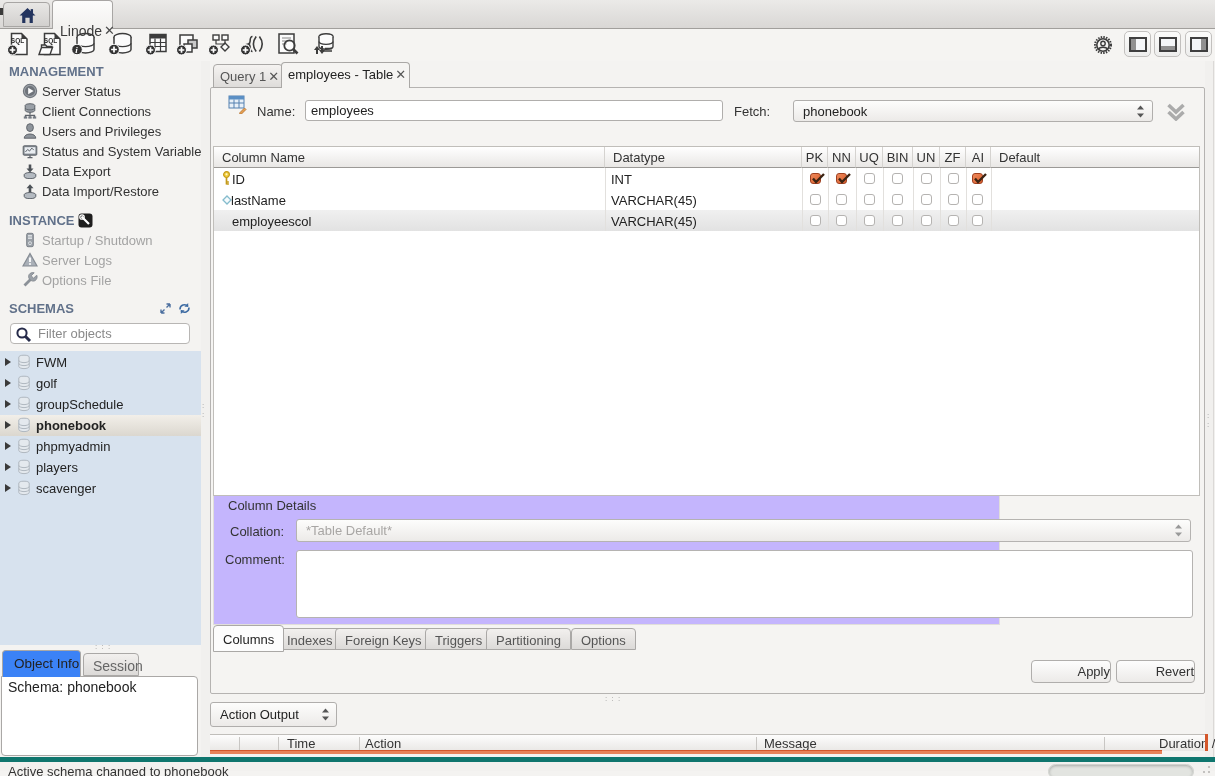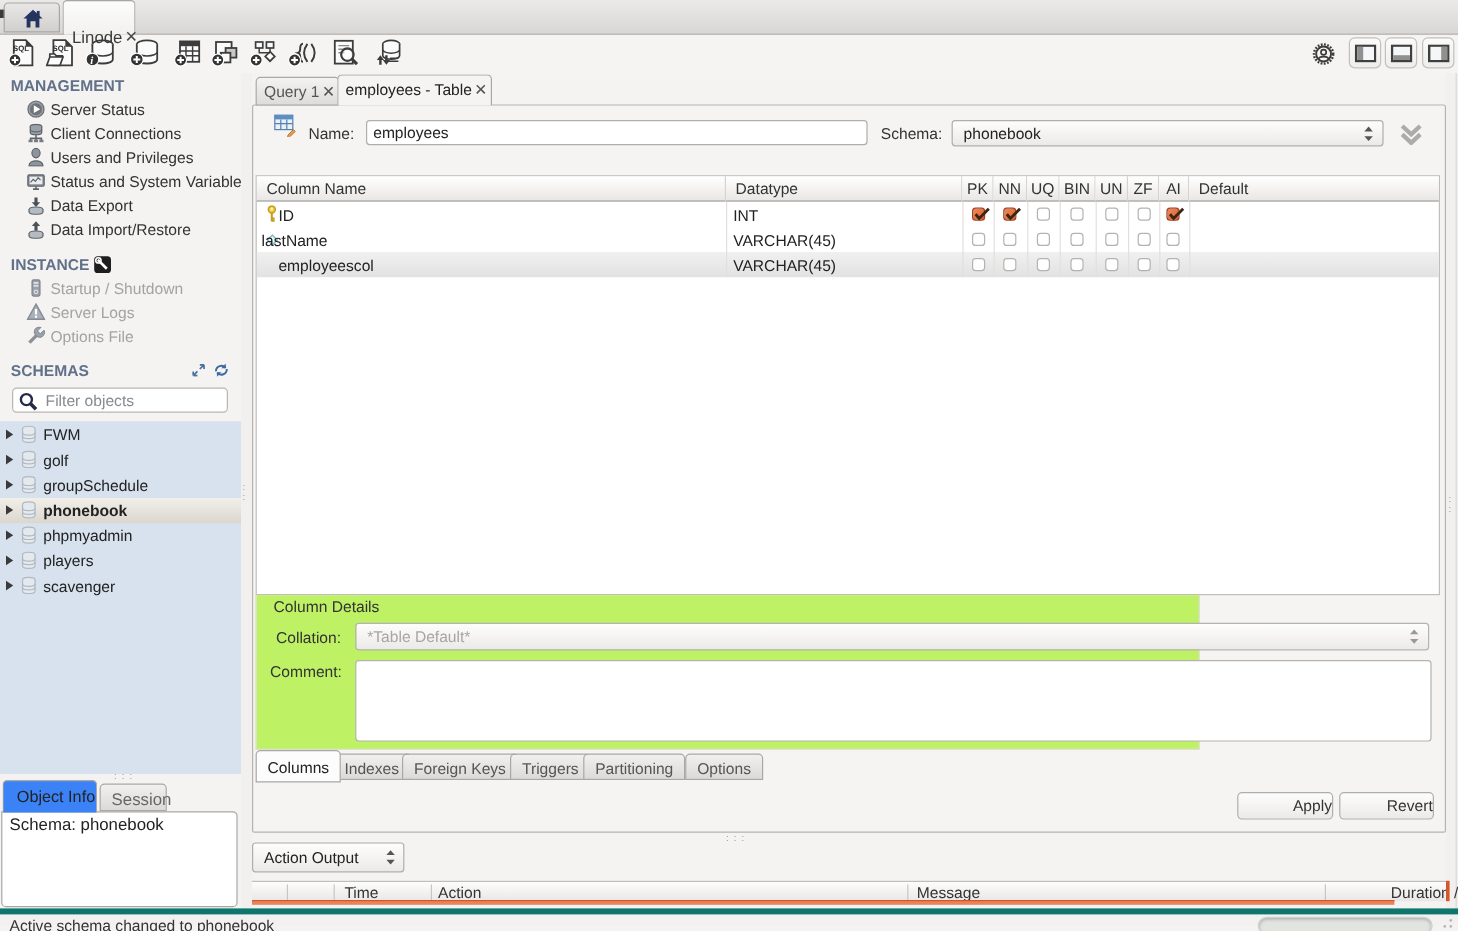--- a/index.html
+++ b/index.html
@@ -64,21 +64,21 @@
 .ghead.c { padding:3px 0 0 0; text-align:center; }
 .grow { position:absolute; left:0; width:985px; height:21px; }
 .grow.sel { background:linear-gradient(#f0f0f0,#e2e2e2); }
 .gcell { position:absolute; top:4px; font-size:13px; color:#222; white-space:nowrap; }
 .gv { position:absolute; top:0; width:1px; height:63px; background:#e2e0dd; }
 .cb { position:absolute; top:5px; width:11px; height:11px; border:1px solid #b5b3b1; border-radius:3px; background:#fff; }
 .cb.on { background:linear-gradient(135deg,#ed8a5c,#dc5f2e); border:1px solid #a04020; }
 .cb.on svg { position:absolute; left:-2px; top:-4px; }
 
 
-#coldetails { position:absolute; left:3px; top:435px; width:787px; height:129px; background:#bef264; border:1px solid #e0deda; border-top:none; }
+#coldetails { position:absolute; left:3px; top:435px; width:787px; height:129px; background:#c4b5fd; border:1px solid #e0deda; border-top:none; }
 #collation { position:absolute; left:82px; top:23px; width:895px; height:23px; border:1px solid #b5b3b1; border-radius:3px; background:linear-gradient(#fdfdfc,#eceae8); color:#a8a6a4; padding:3px 0 0 9px; }
 #commentbox { position:absolute; left:82px; top:54px; width:897px; height:68px; border:1px solid #b5b3b1; border-radius:3px; background:#fff; }
 
 
 #btabs { position:absolute; left:0; top:564px; width:990px; height:27px; }
 .btab { position:absolute; top:3px; height:22px; border:1px solid #aaa8a6; border-radius:4px 4px 0 0; padding:4px 9px 0 9px; font-size:13px; color:#555; background:linear-gradient(#f2f0ee,#dcdad8); }
 .btab.act { top:0; height:27px; padding-top:6px; background:#fcfcfc; color:#222; z-index:2; }
 
 
 .button { position:absolute; height:23px; border:1px solid #b0aeac; border-radius:4px; background:linear-gradient(#fdfdfd,#eceae8); text-align:right; padding-top:3px; font-size:13px; color:#333; }
@@ -395,21 +395,21 @@
   <div class="etab" id="etab2">employees - Table<span class="x">✕</span></div>
   <div id="mainbody"></div>
   <svg style="position:absolute;left:18px;top:34px;" width="20" height="19" viewBox="0 0 20 19">
       <rect x="1" y="1" width="15" height="12" fill="#e8f0f8" stroke="#5580b0"></rect>
       <rect x="1" y="1" width="15" height="3.5" fill="#5b8fc4"></rect>
       <path d="M1 8 h15 M6 4.5 v8.5 M11 4.5 v8.5" stroke="#5580b0" fill="none"></path>
       <path d="M12 17.5 l4.5-4.5 1.5 1.5 -4.5 4.5 -2 .5z" fill="#e8a050" stroke="#b07030" stroke-width="0.8"></path>
     </svg>
   <span style="position:absolute;left:47px;top:43px;">Name:</span>
   <input id="nameinput" value="employees" style="">
-  <span style="position:absolute;left:524px;top:43px;">Schema:</span>
+  <span style="position:absolute;left:524px;top:43px;">Fetch:</span>
   <div id="schemadd">
       <span class="val">phonebook</span>
       <svg style="position:absolute;right:7px;top:4px;" width="9" height="13" viewBox="0 0 9 13">
         <path d="M4.5 0.5 L8 4.5 H1z" fill="#555"></path>
         <path d="M1 8.5 h7 L4.5 12.5z" fill="#555"></path>
       </svg>
     </div>
   <svg style="position:absolute;left:956px;top:42px;" width="20" height="18" viewBox="0 0 20 18">
       <path d="M2.5 2 L10 9 L17.5 2" stroke="#ababab" stroke-width="3.6" fill="none"></path>
       <path d="M2.5 9 L10 16 L17.5 9" stroke="#ababab" stroke-width="3.6" fill="none"></path>
@@ -450,21 +450,21 @@
       <span class="cb on" style="left:758px;">
           <svg width="17" height="17" viewBox="0 0 17 17">
             <path d="M4 8.5 L7 12 L15 4" stroke="#3d2413" stroke-width="2.4" fill="none"></path>
           </svg>
         </span>
     </div>
     <div class="grow" style="top:42px;">
         <svg style="position:absolute;left:8px;top:6px;" width="10" height="10" viewBox="0 0 10 10">
           <path d="M5 1 L9 5 L5 9 L1 5z" fill="#f6fbfd" stroke="#85bccd" stroke-width="1.3"></path>
         </svg>
-      <span class="gcell" style="left:4px;">lastName</span>
+      <span class="gcell" style="left:17px;">lastName</span>
       <span class="gcell" style="left:397px;">VARCHAR(45)</span>
       <span class="cb" style="left:596px;"></span>
       <span class="cb" style="left:622px;"></span>
       <span class="cb" style="left:650px;"></span>
       <span class="cb" style="left:678px;"></span>
       <span class="cb" style="left:707px;"></span>
       <span class="cb" style="left:734px;"></span>
       <span class="cb" style="left:758px;"></span>
     </div>
     <div class="grow sel" style="top:63px;">

